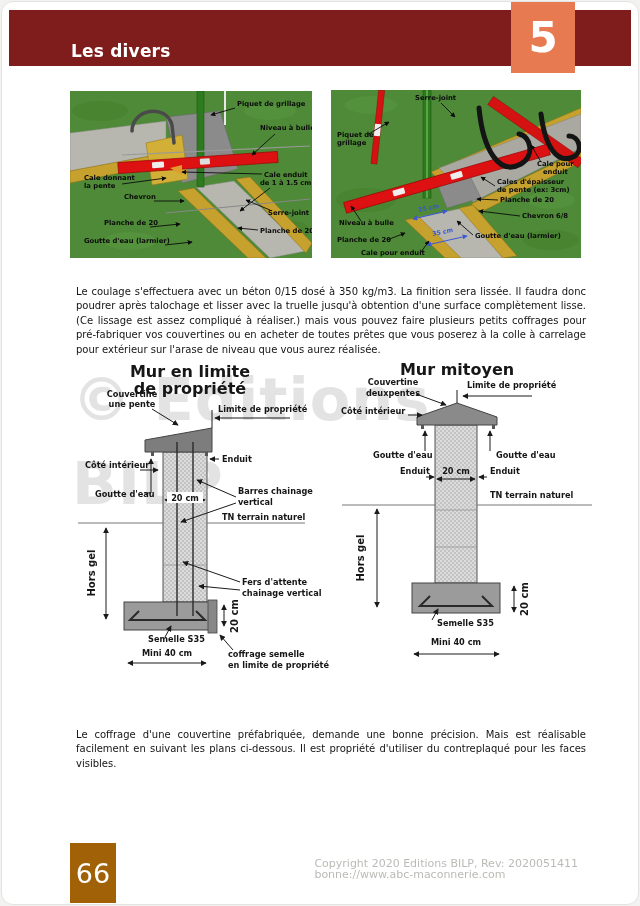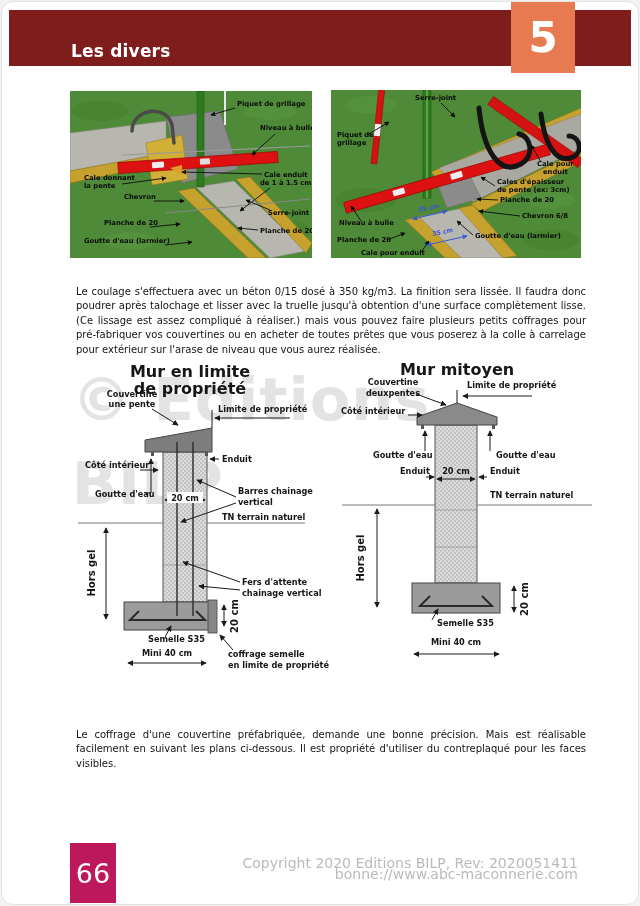--- a/index.html
+++ b/index.html
@@ -19,22 +19,22 @@
   .watermark{position:absolute;left:72px;top:358px;z-index:0;font-size:59px;line-height:84px;font-weight:bold;color:#c8c8c8;opacity:.5;letter-spacing:1px;pointer-events:none}
   .diagrams{position:absolute;left:0;top:358px;width:640px;height:335px;z-index:1}
   .diagrams text{font-family:"DejaVu Sans",sans-serif;font-size:8.2px;font-weight:bold;fill:#161616}
   .diagrams text.dtitle{font-size:16px}
   .diagrams text.vert{font-size:10px}
   .dline{stroke:#1a1a1a;stroke-width:1;fill:none}
   .gline{stroke:#777;stroke-width:1;fill:none}
   .jline{stroke:#8e8e8e;stroke-width:.7;fill:none}
   .rebar{stroke:#2a2a2a;stroke-width:1.4;fill:none}
   .rebar2{stroke:#2a2a2a;stroke-width:2;fill:none}
-  .page-num-box{position:absolute;left:70px;top:843px;width:46px;height:60px;background:#be185d;color:#fff;font-size:27px;display:flex;align-items:center;justify-content:center}
-  .copyright{position:absolute;right:62px;top:858px;text-align:right;font-size:14px;line-height:11px;color:#b9bcb6}
+  .page-num-box{position:absolute;left:70px;top:843px;width:46px;height:60px;background:#a16207;color:#fff;font-size:27px;display:flex;align-items:center;justify-content:center}
+  .copyright{position:absolute;right:62px;top:858px;font-size:11px;line-height:11px;color:#b9bcb6}
   .plabel{stroke:#0c0c0c;stroke-width:.9;fill:none}
 </style>
 </head>
 <body>
 
 <div class="page"></div>
 
 <div class="header-band">
   <span class="header-title">Les divers</span>
 </div>

